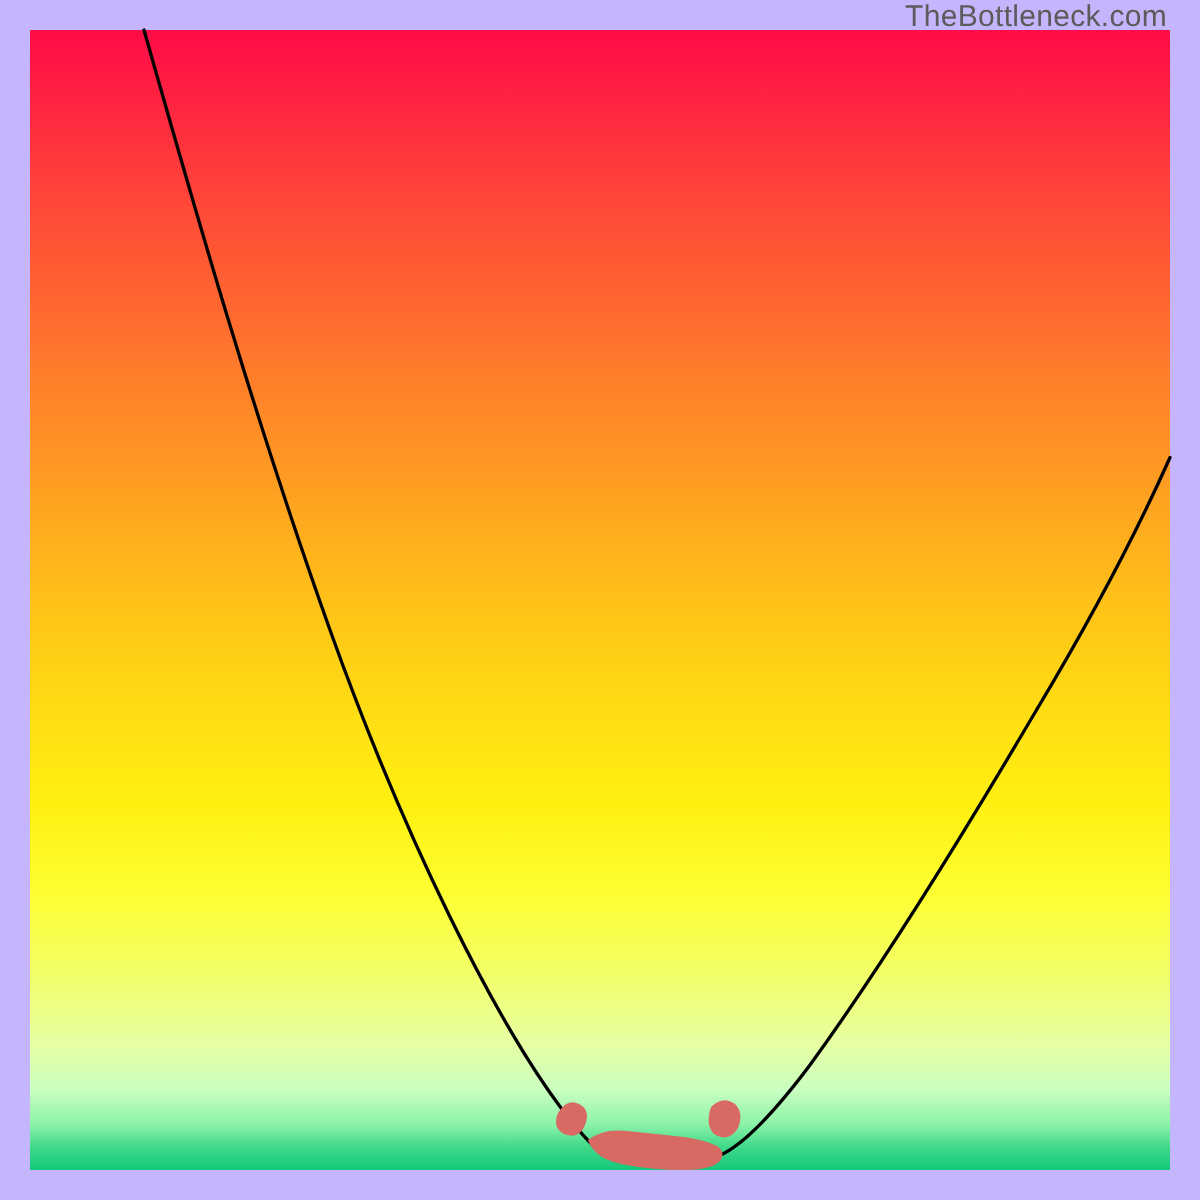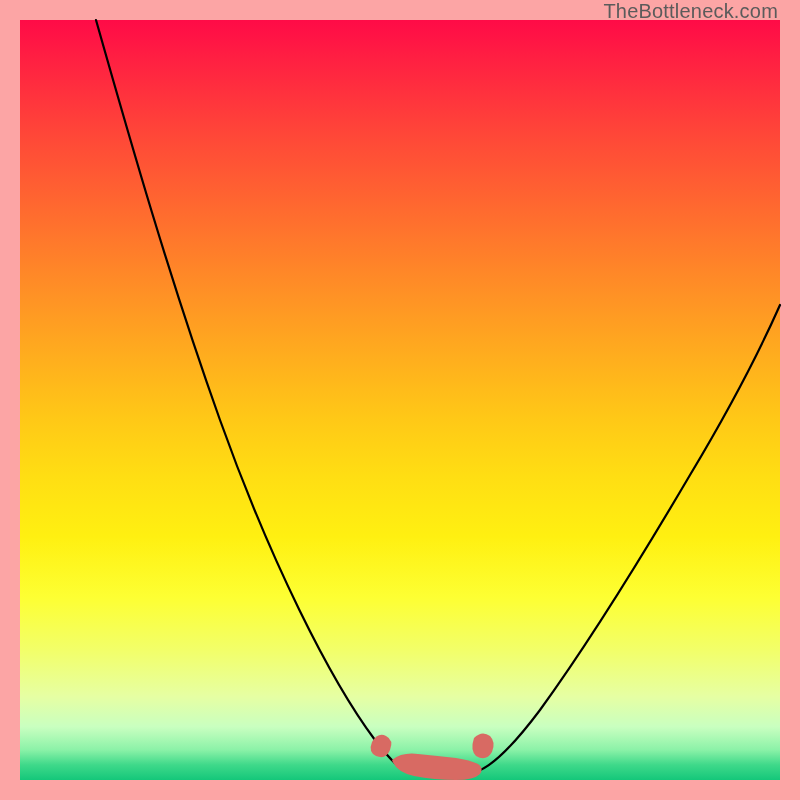--- a/index.html
+++ b/index.html
@@ -8,21 +8,21 @@
     width: 800px;
     height: 800px;
     background: #000;
     overflow: hidden;
     font-family: Arial, Helvetica, sans-serif;
   }
   .frame {
     position: relative;
     width: 800px;
     height: 800px;
-    background: #fca5a5;
+    background: #c4b5fd;
   }
   .plot-area {
     position: absolute;
     left: 20px;
     top: 20px;
     width: 760px;
     height: 760px;
     
     background: linear-gradient(
       to bottom,

